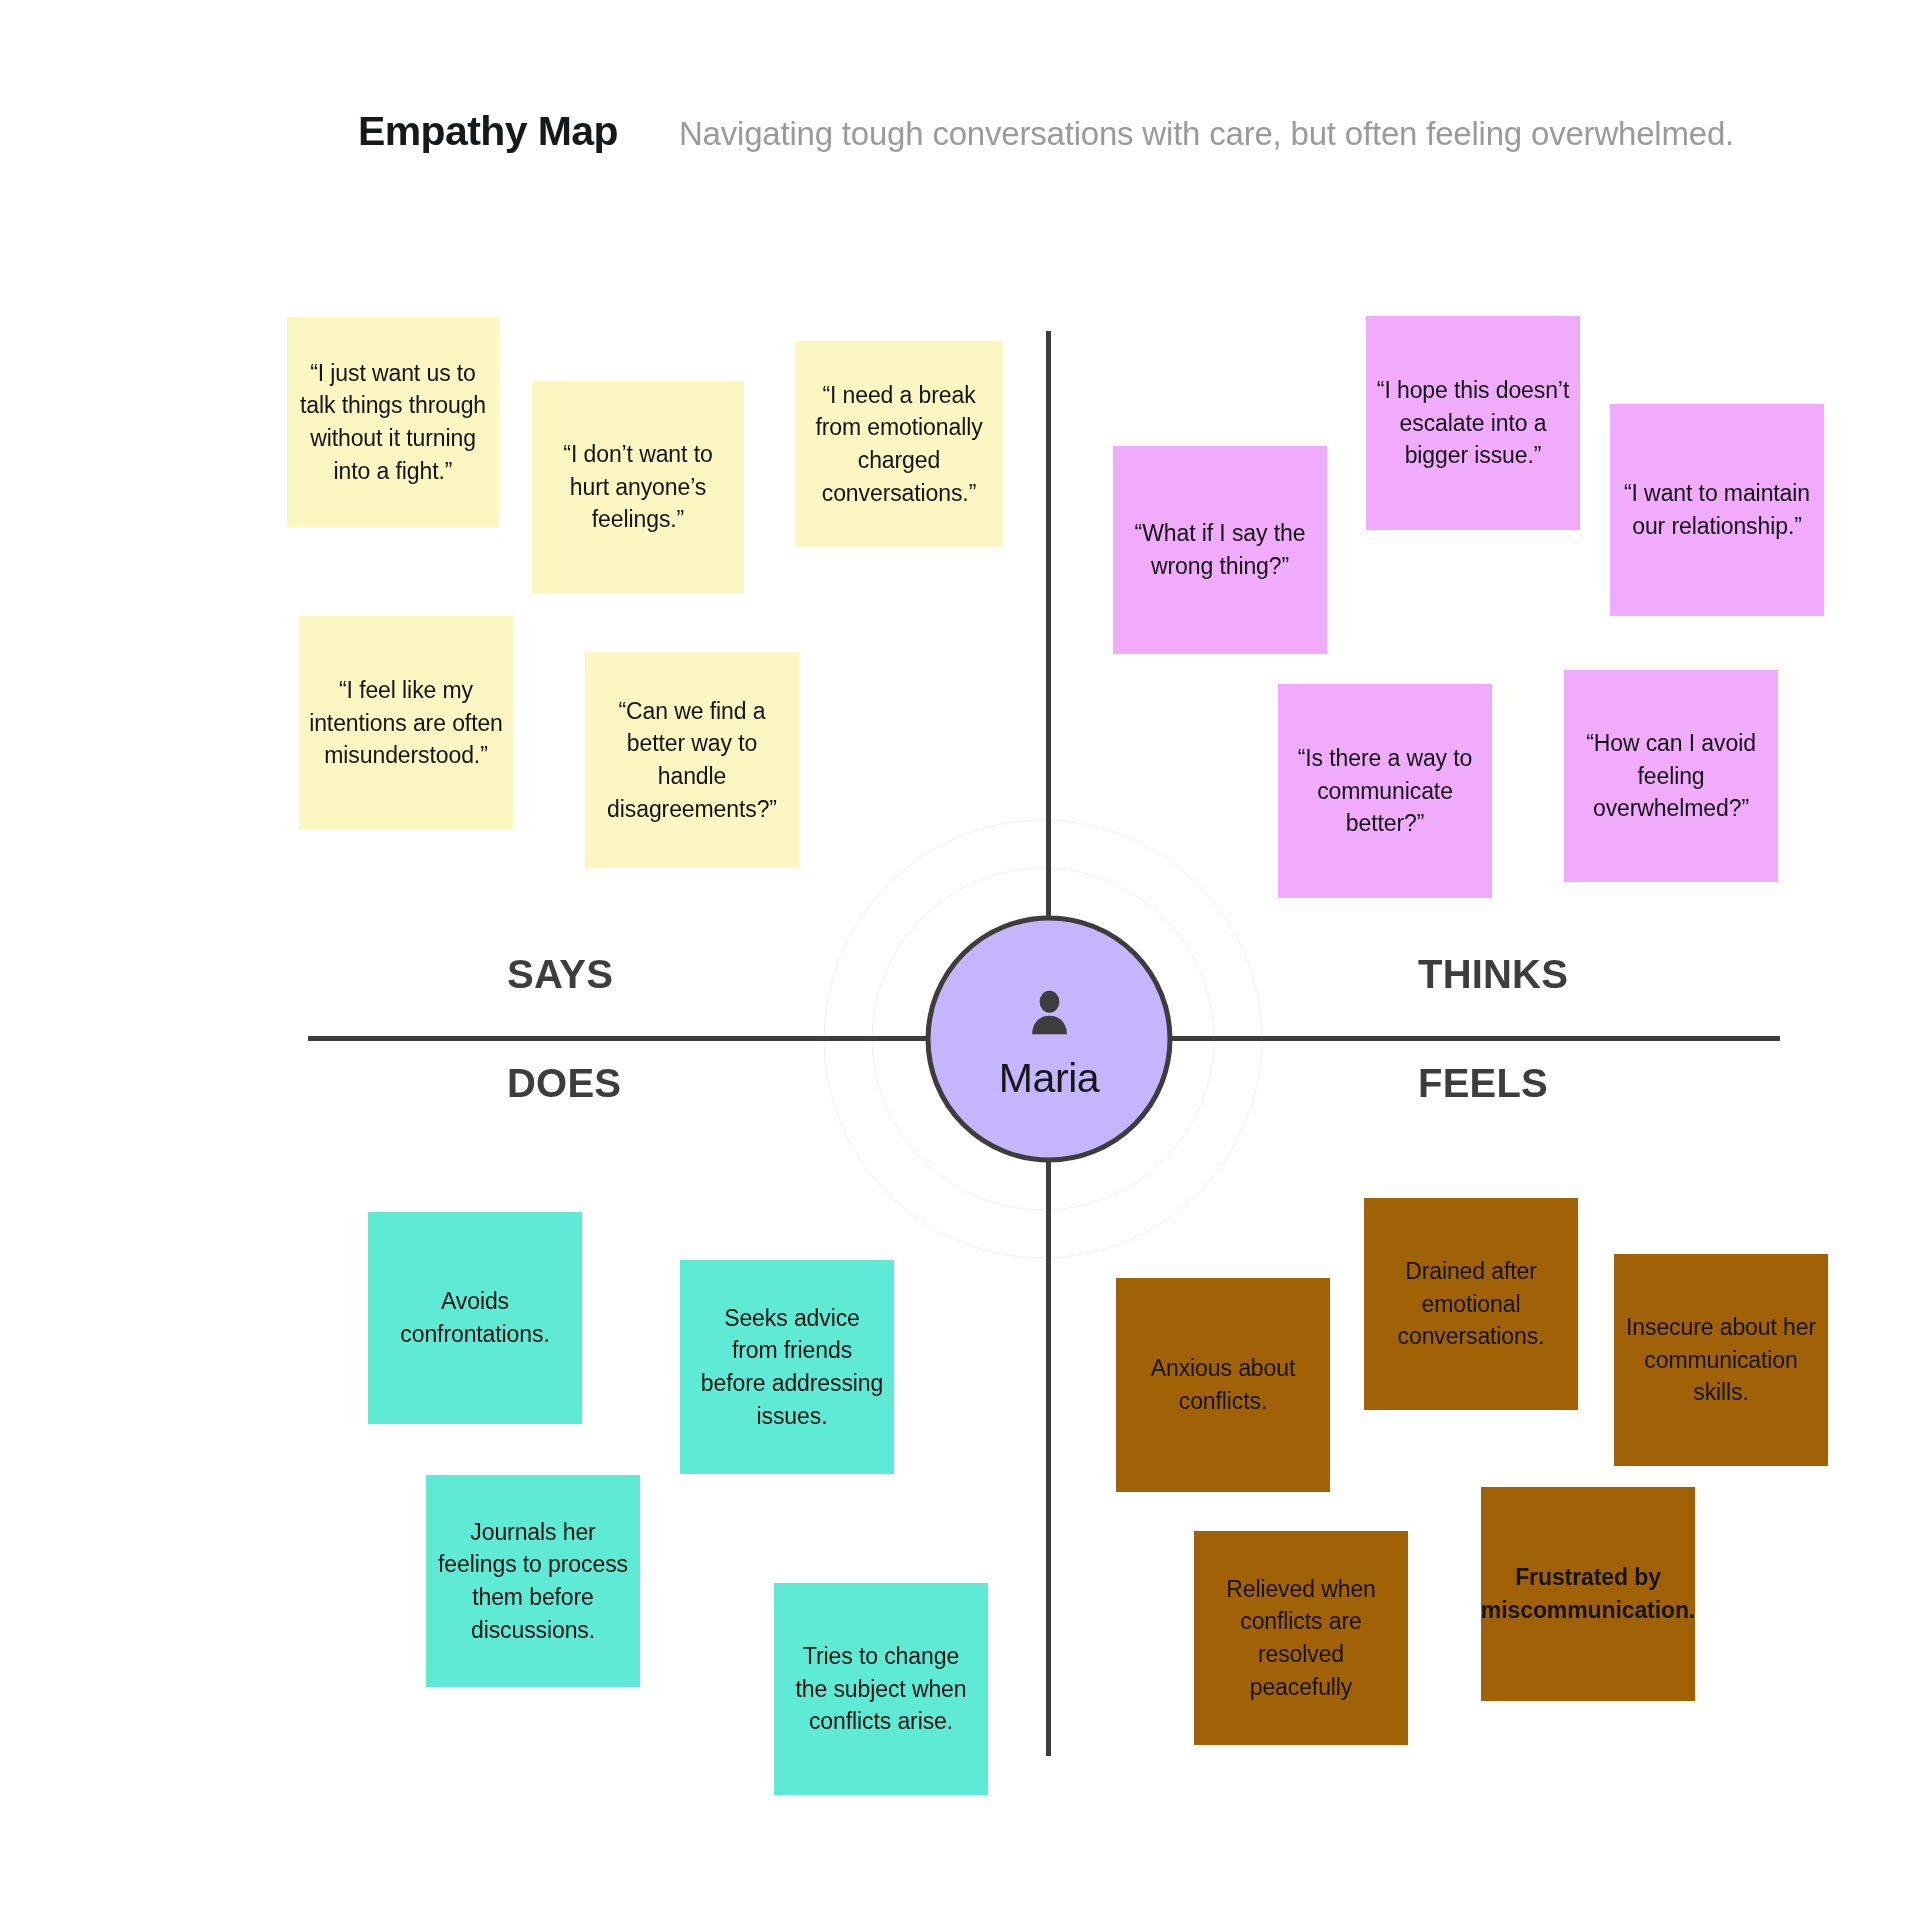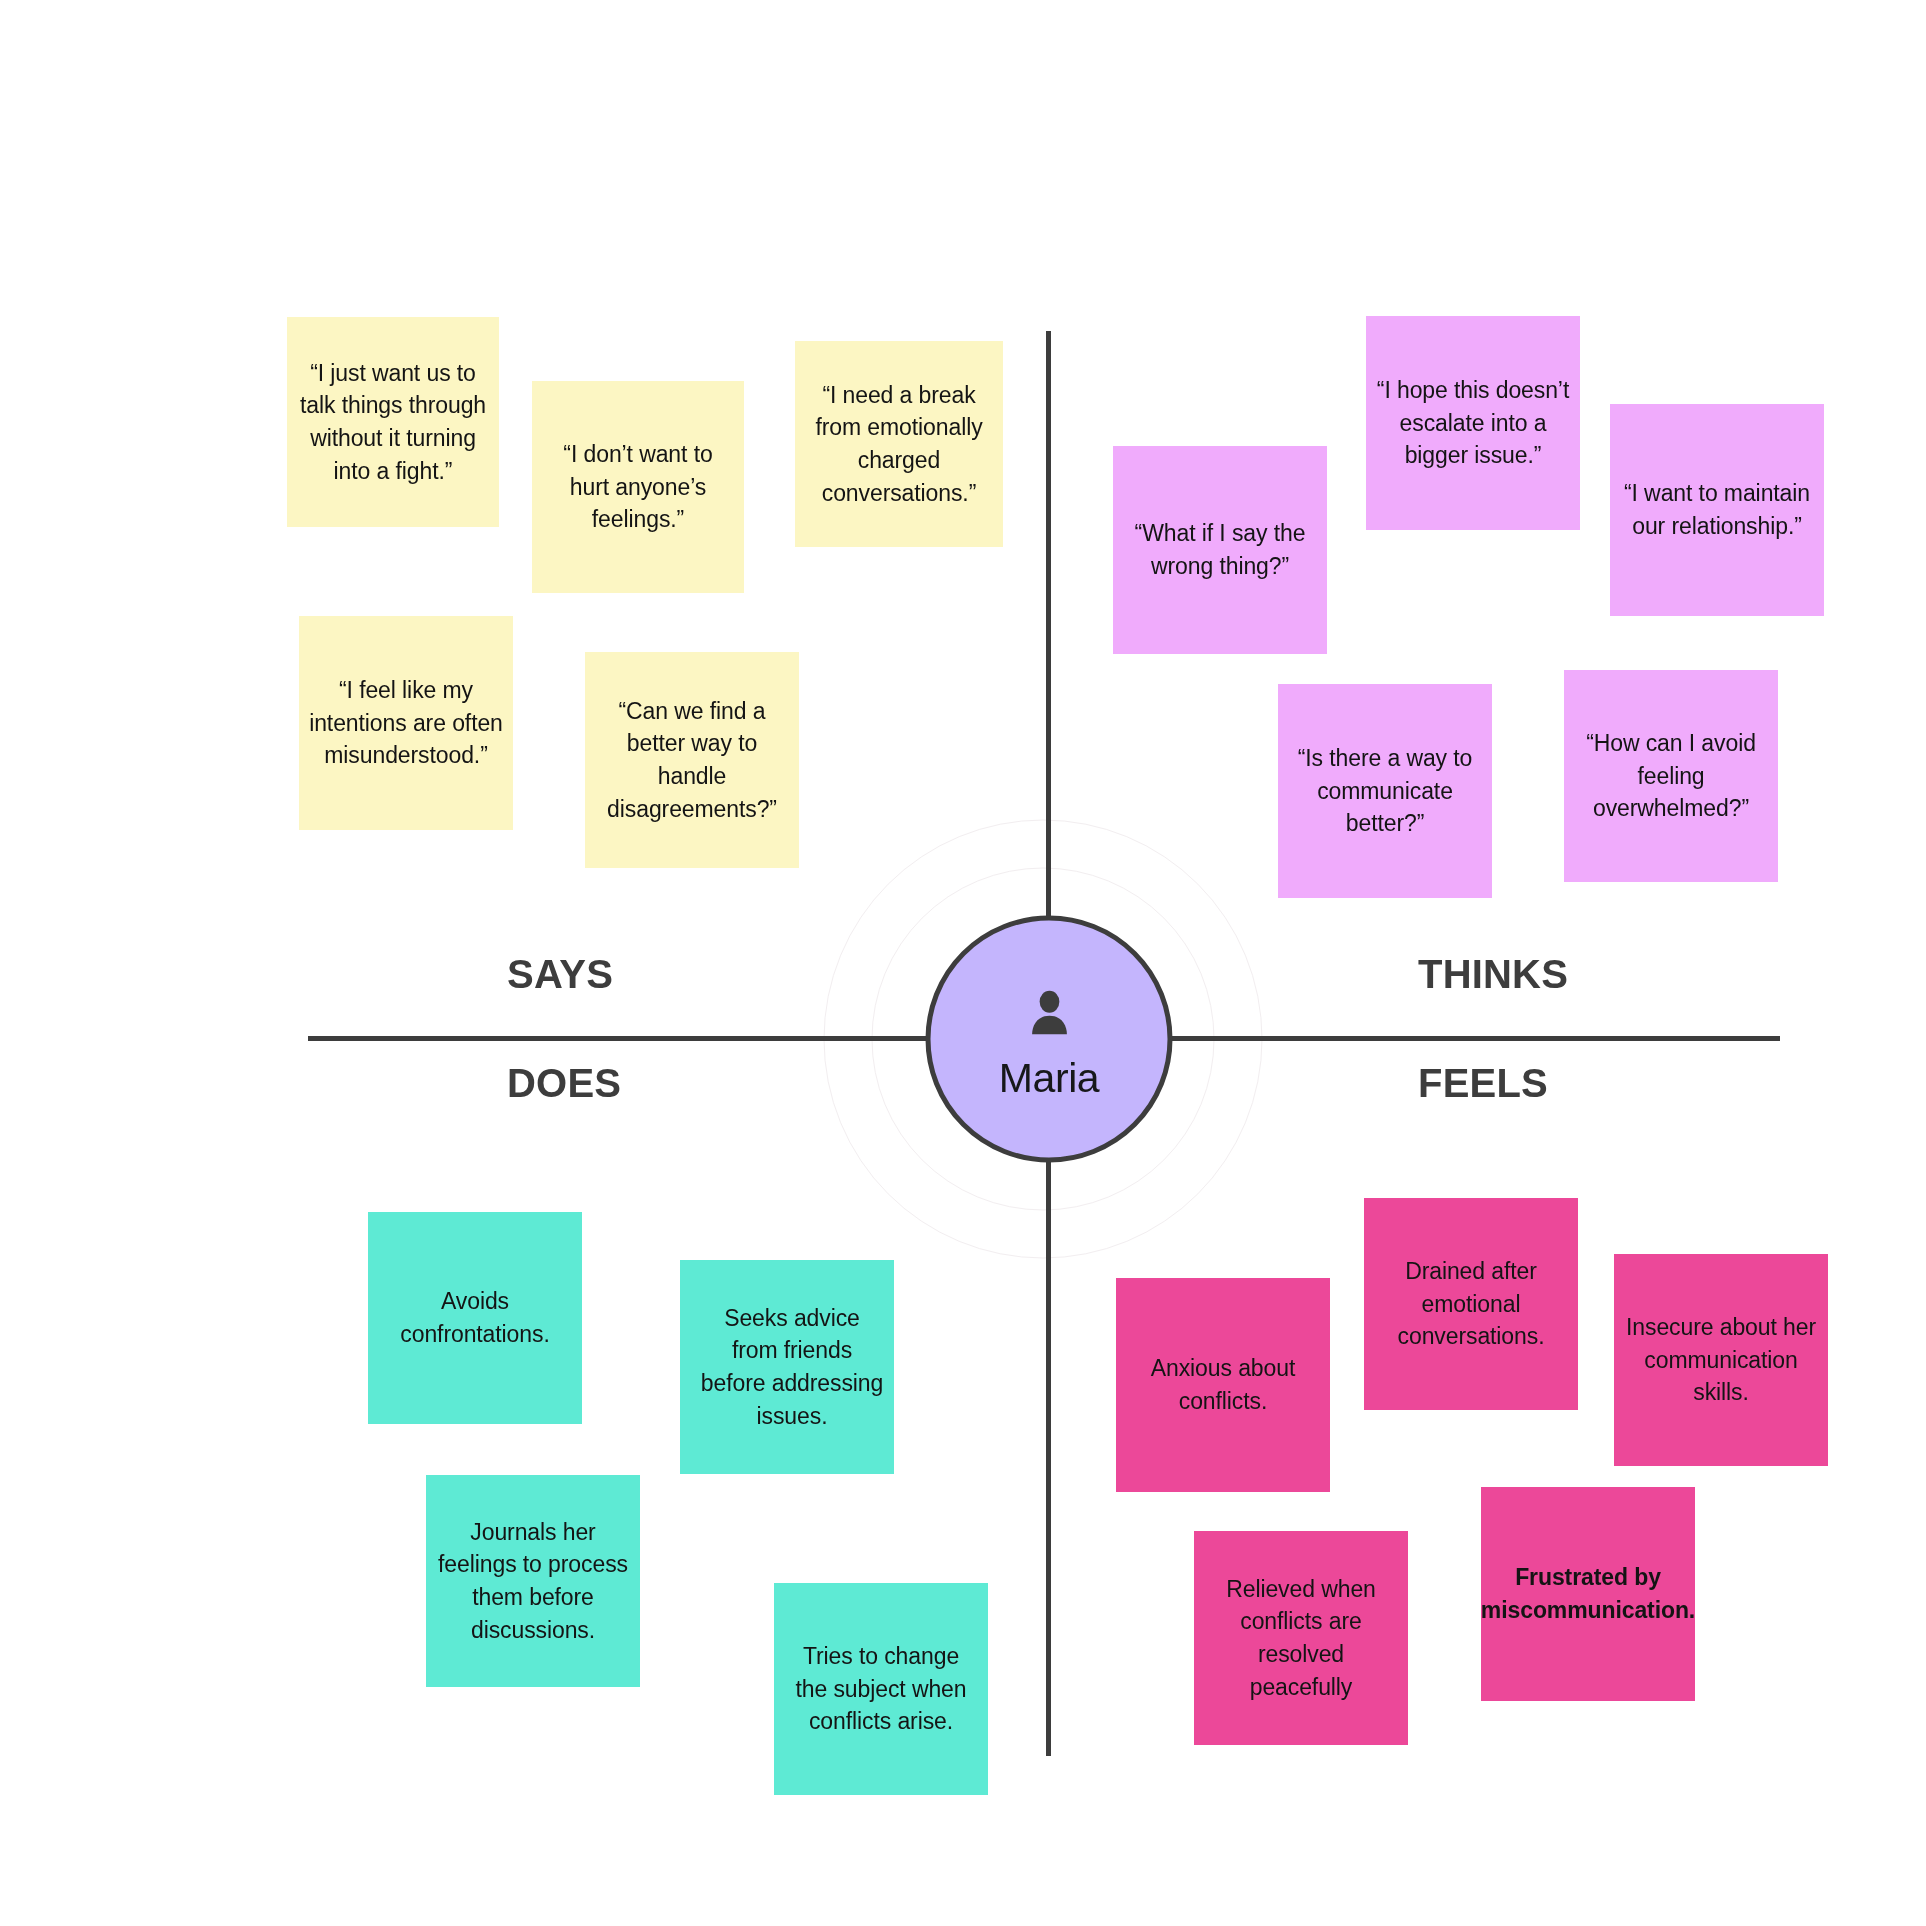--- a/index.html
+++ b/index.html
@@ -118,27 +118,31 @@
     color: #141414;
     font-size: 23px;
     font-weight: 500;
     line-height: 1.42;
     padding: 7px 10px;
     letter-spacing: -0.1px;
   }
   .note.says   { background: #fcf6c3; }
   .note.thinks { background: #f0abfc; }
   .note.does   { background: #5eead4; }
-  .note.feels  { background: #ec4899; }
+  .note.feels  { background: #a16207; }
 </style>
 </head>
 <body>
 
 <div id="board">
 
+  <div id="header">
+    <div id="title">Empathy Map</div>
+    <div id="subtitle">Navigating tough conversations with care, but often feeling overwhelmed.</div>
+  </div>
 
   <div class="ring r1"></div>
   <div class="ring r2"></div>
 
   <div class="axis-v"></div>
   <div class="axis-h"></div>
 
   <div class="quad-label" id="label-says">SAYS</div>
   <div class="quad-label" id="label-does">DOES</div>
   <div class="quad-label" id="label-thinks">THINKS</div>

